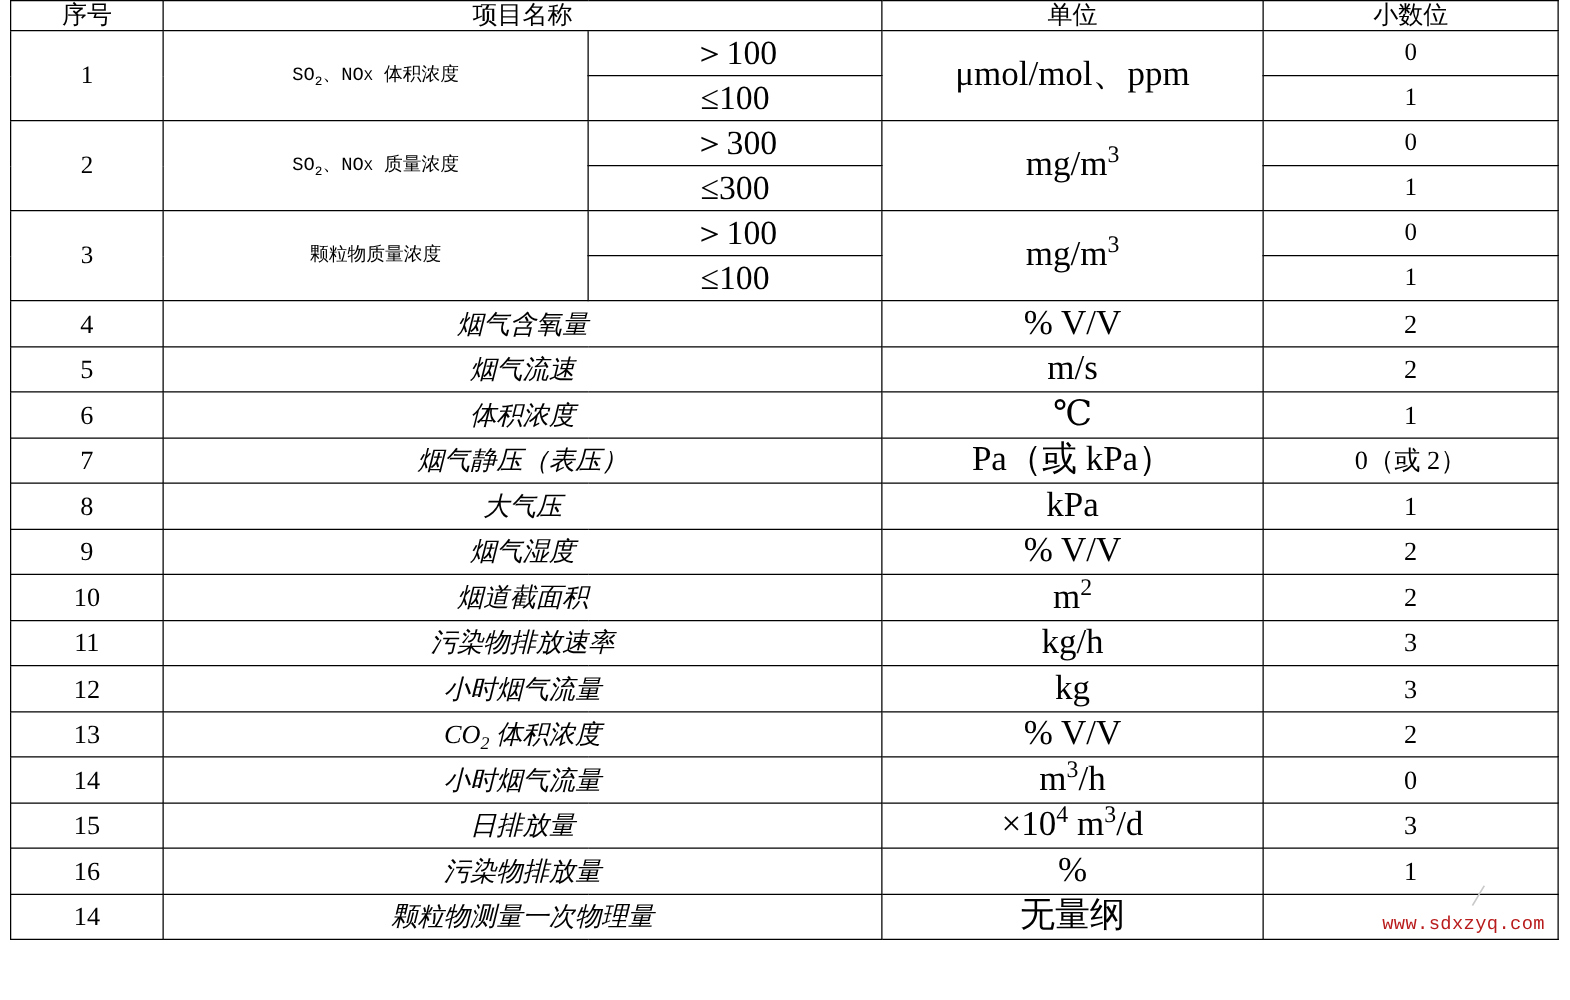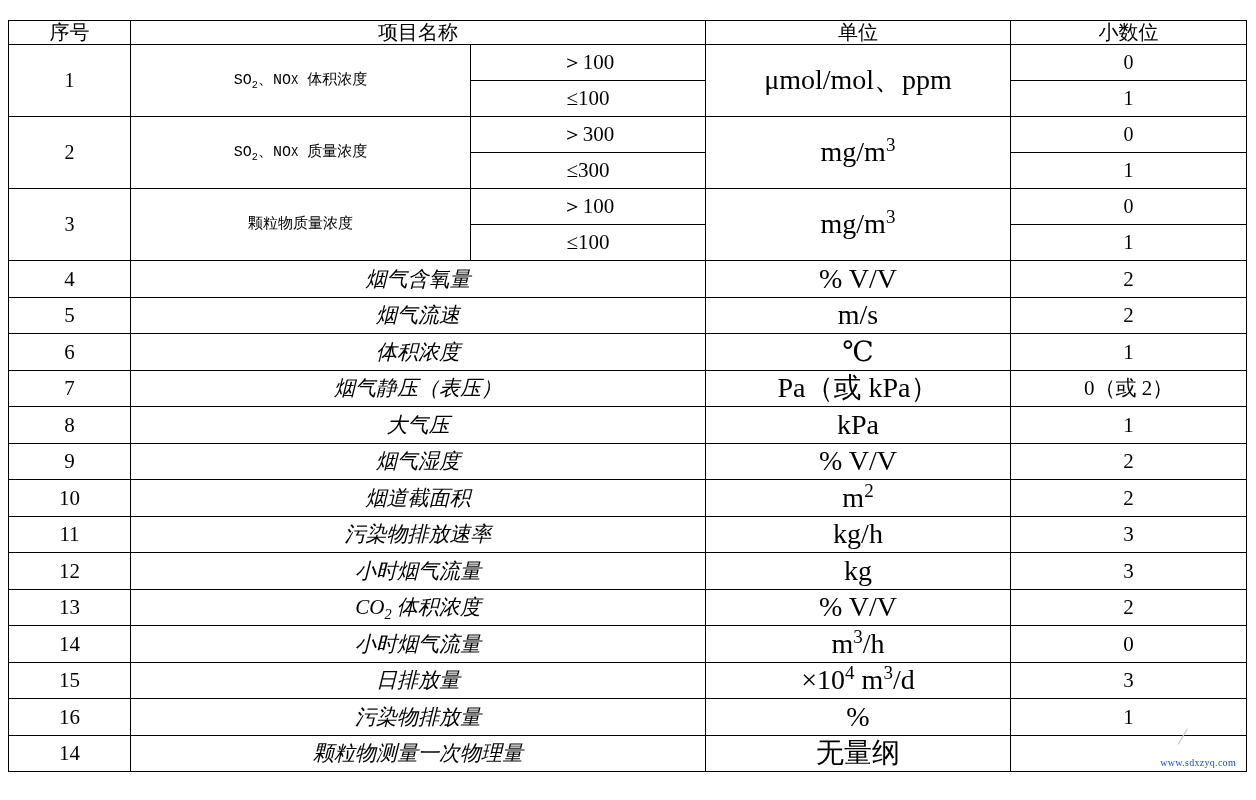--- a/index.html
+++ b/index.html
@@ -11,21 +11,21 @@
     width: 1256px;
     height: 800px;
     font-family: "Liberation Serif", "DejaVu Serif", serif;
     color: #000000;
     position: relative;
     overflow: hidden;
   }
   #sheet {
     position: absolute;
     left: 8px;
-    top: 20px;
+    top: 0;
     width: 1238px;
   }
   table.main {
     border-collapse: collapse;
     table-layout: fixed;
     width: 1238px;
     font-size: 20px;
   }
   table.main td, table.main th {
     border: 1px solid #000000;
@@ -50,41 +50,41 @@
     font-size: 15px;
     font-family: Liberation Mono, monospace;
   }
   td.name-span {
     text-align: left;
     padding-left: 14px;
     font-size: 21px;
     font-style: italic;
   }
   td.cond {
-    font-size: 21px;
+    font-size: 27px;
     margin-left: 42px;
   }
   td.unit {
     font-size: 28px;
   }
   sub, sup {
     font-size: 0.68em;
     line-height: 0;
   }
   .smallcap {
     font-size: 0.8em;
     vertical-align: baseline;
   }
   .watermark {
     position: absolute;
     right: 10px;
     bottom: 4px;
-    font-family: Liberation Serif, serif;
-    font-size: 10px;
-    color: #1d4ed8;
+    font-family: Liberation Mono, monospace;
+    font-size: 15px;
+    color: #b91c1c;
     letter-spacing: 0.3px;
   }
   .slash {
     position: absolute;
     right: 60px;
     bottom: 20px;
     color: #c9c9c9;
     font-size: 26px;
     transform: rotate(12deg);
   }

